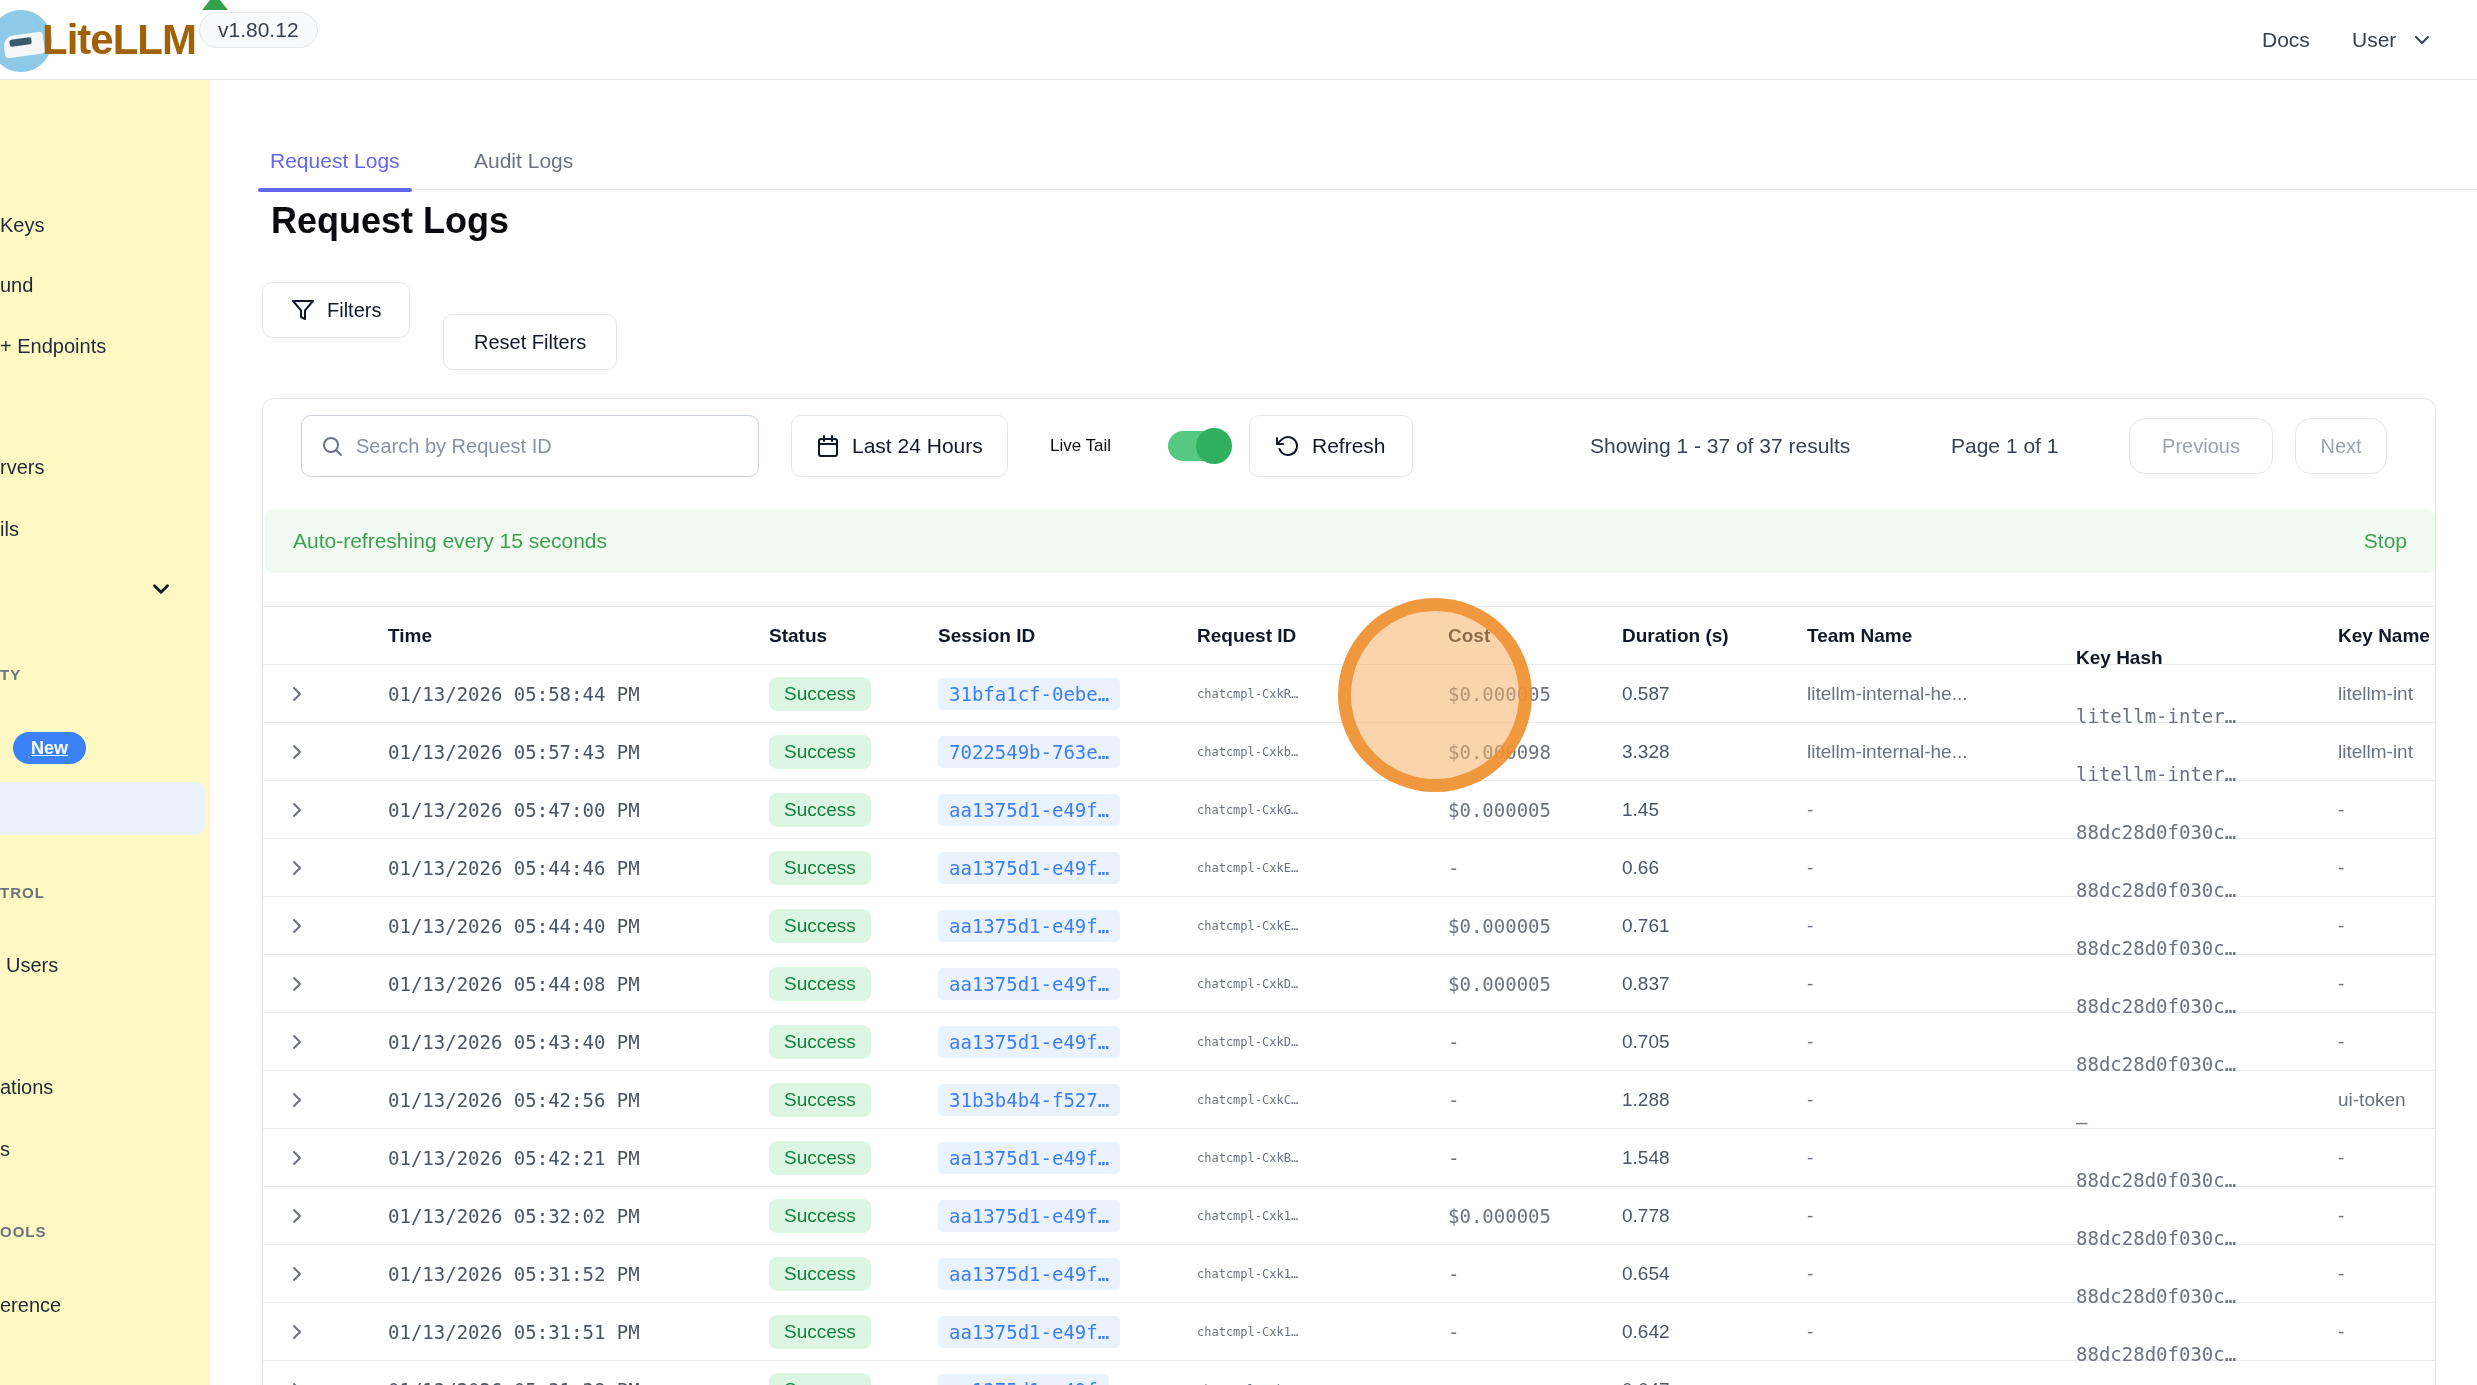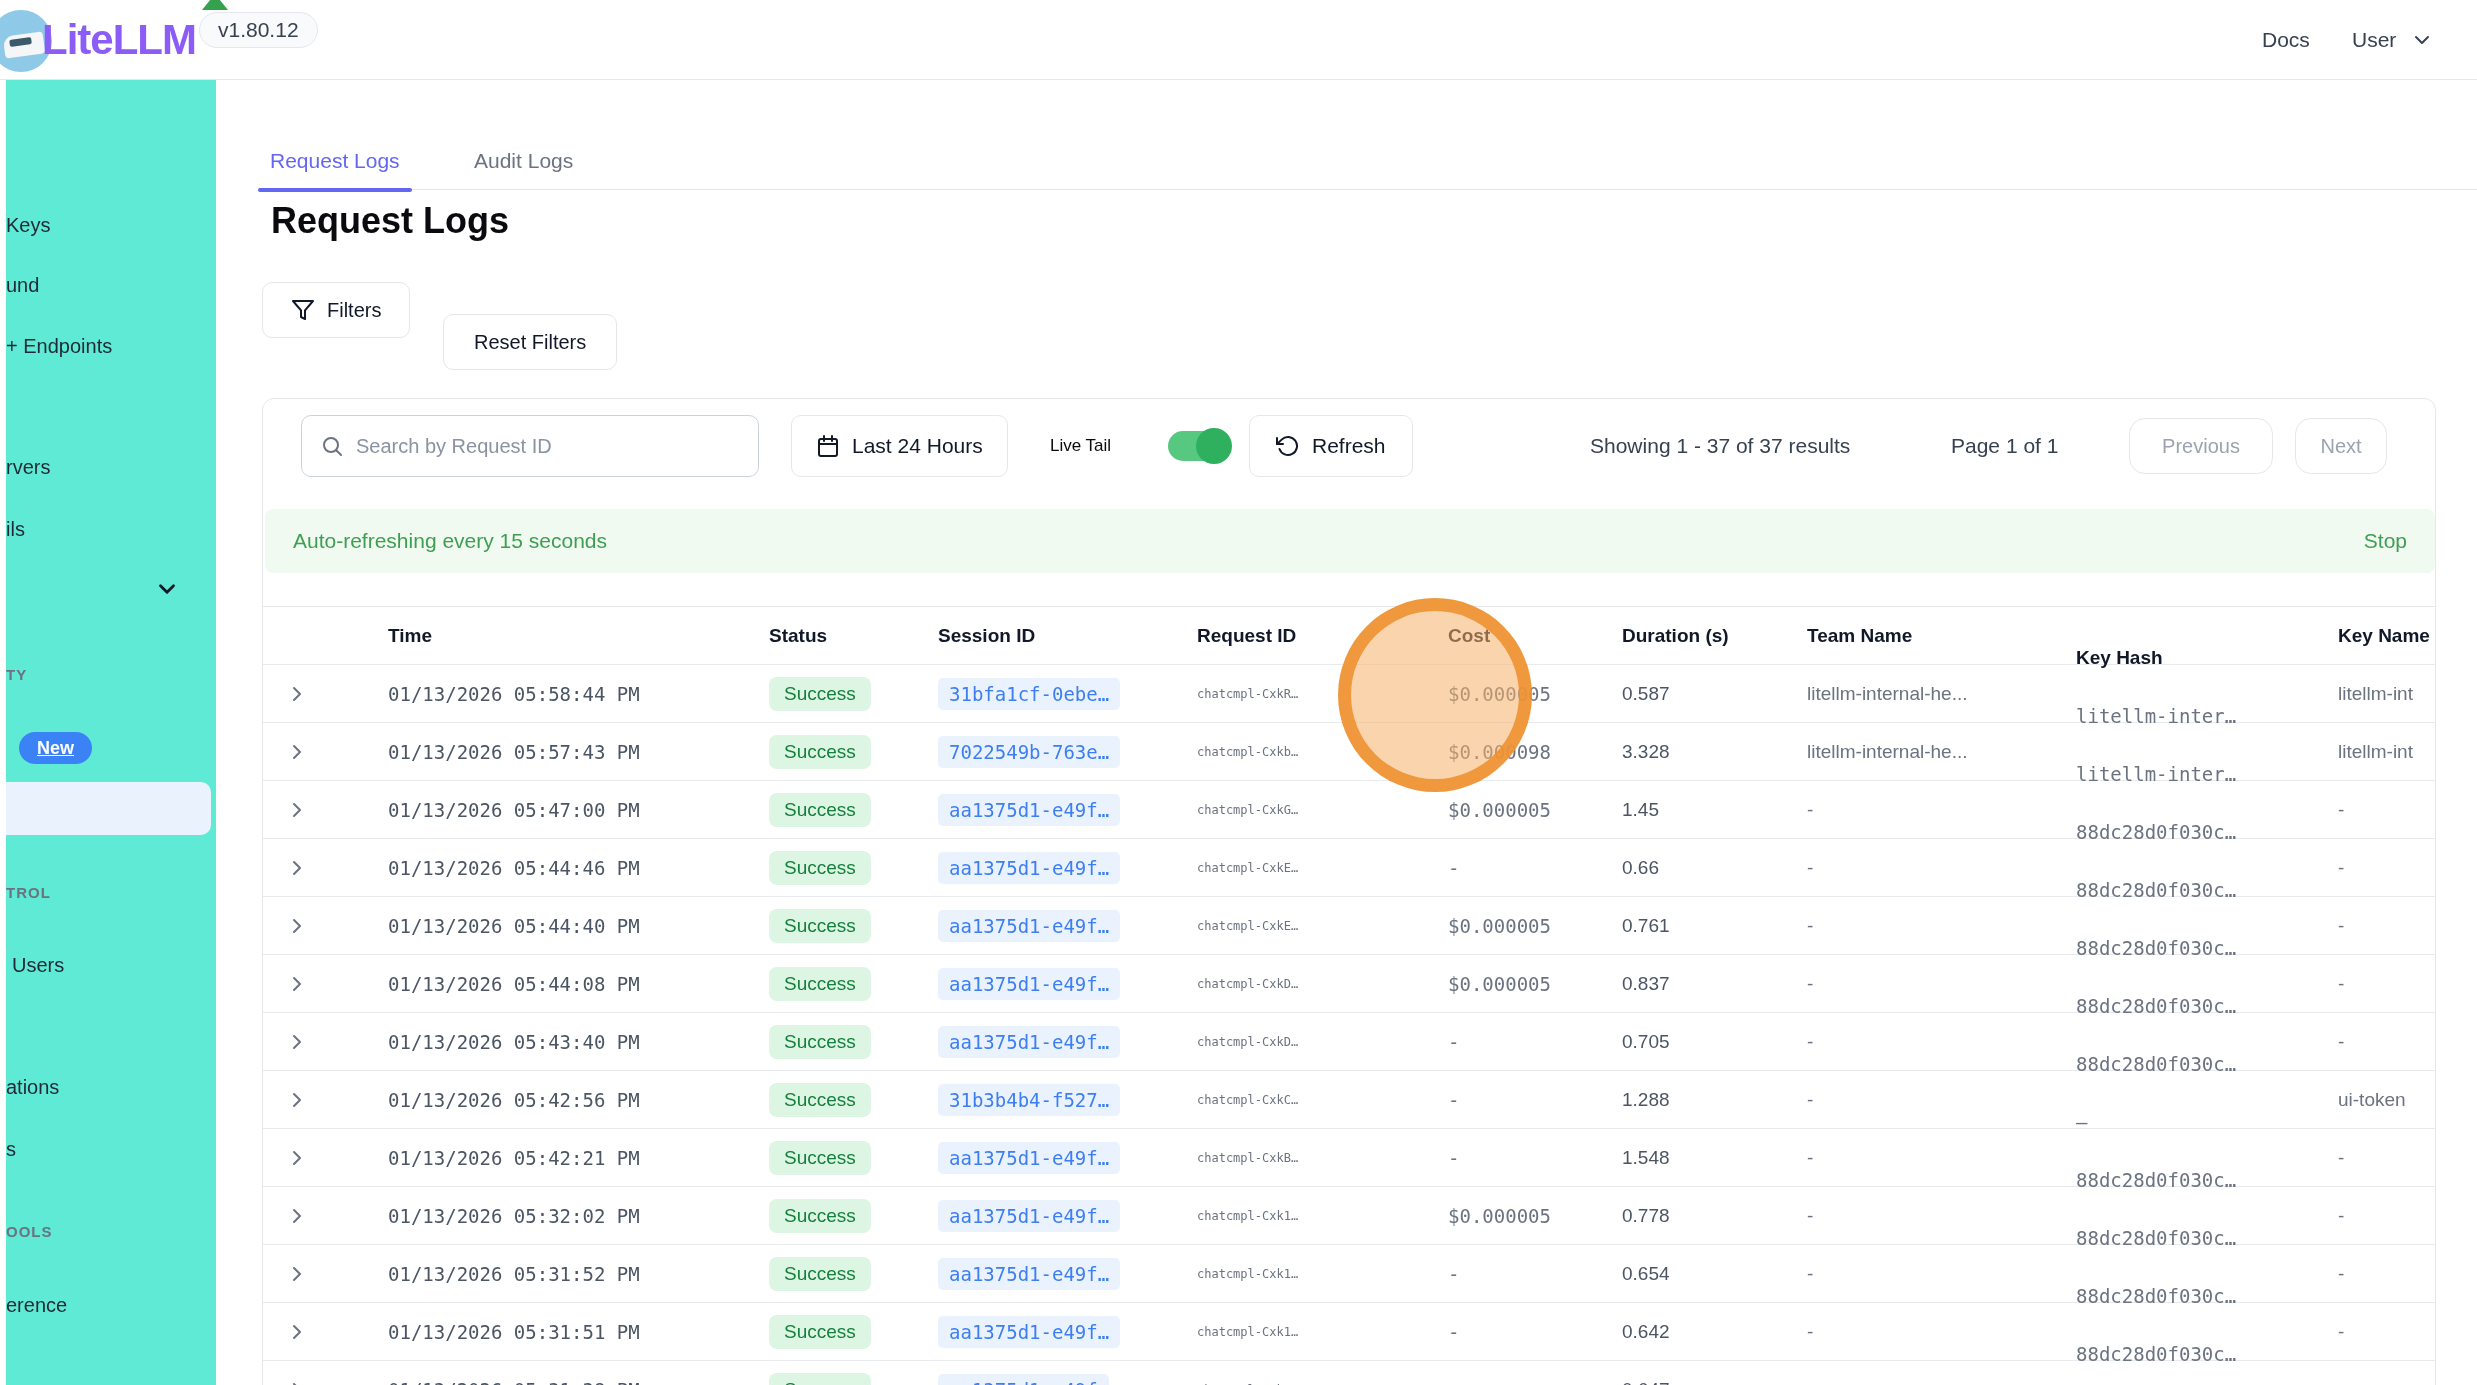--- a/index.html
+++ b/index.html
@@ -5,30 +5,30 @@
   * { margin:0; padding:0; box-sizing:border-box; }
   html,body { width:2477px; height:1385px; overflow:hidden; background:#fff; }
   body { font-family:"Liberation Sans", sans-serif; color:#111827; position:relative; }
   .screen { position:absolute; inset:0; width:2477px; height:1385px; overflow:hidden; background:#fff; }
 
   
   .topbar { position:absolute; left:0; top:0; width:2477px; height:80px; background:#fff; border-bottom:1px solid #e5e7eb; z-index:20; }
   .logo-circle { position:absolute; left:-10px; top:10px; width:62px; height:62px; border-radius:50%; background:#8ec9e8; overflow:hidden; }
   .logo-train { position:absolute; left:14px; top:24px; width:40px; height:22px; background:#f4f6f8; border-radius:10px 4px 4px 4px; transform:rotate(-8deg); }
   .logo-train::after { content:""; position:absolute; left:6px; top:4px; width:22px; height:7px; background:#3b5a6b; border-radius:2px; }
-  .brand { position:absolute; left:42px; top:16px; font-size:42px; font-weight:700; letter-spacing:-1px; color:#8b5cf6; }
+  .brand { position:absolute; left:42px; top:16px; font-size:42px; font-weight:700; letter-spacing:-1px; color:#a16207; }
   .version-badge { position:absolute; left:199px; top:12px; height:36px; padding:0 18px; border:1px solid #e5e7eb; background:#f9fafb; border-radius:18px; font-size:21px; color:#374151; display:flex; align-items:center; }
   .tree { position:absolute; left:202px; top:-14px; width:26px; height:30px; z-index:21; }
   .tree .t2 { position:absolute; left:0; top:8px; width:0; height:0; border-left:13px solid transparent; border-right:13px solid transparent; border-bottom:16px solid #35a14f; }
   .topnav-item { position:absolute; top:0; height:80px; display:flex; align-items:center; font-size:21px; color:#374151; cursor:pointer; }
   .nav-docs { left:2262px; }
   .nav-user { left:2352px; gap:14px; }
 
   
-  .sidebar { position:absolute; left:6px; top:80px; width:210px; height:1305px; background:#5eead4; z-index:5; }
+  .sidebar { position:absolute; left:0; top:80px; width:210px; height:1305px; background:#fef9c3; z-index:5; }
   .side-frag { position:absolute; left:0; font-size:20px; color:#1f2937; white-space:nowrap; cursor:pointer; }
   .side-head { position:absolute; left:0; font-size:15px; font-weight:700; letter-spacing:1px; color:#6b7280; white-space:nowrap; }
   .side-new { position:absolute; left:13px; width:73px; height:32px; background:#3b82f6; color:#fff; font-size:18px; font-weight:600; border-radius:16px; display:flex; align-items:center; justify-content:center;text-decoration:underline; }
   .side-selected { position:absolute; left:0; width:205px; height:53px; background:#eaf2fd; border-radius:0 10px 10px 0; }
   .side-chevron { position:absolute; left:148px; }
 
   
   .tabbar { position:absolute; left:262px; top:132px; right:0; height:58px; border-bottom:1px solid #e5e7eb; z-index:6; }
   .tab { position:absolute; top:0; height:58px; display:flex; align-items:center; font-size:21px; cursor:pointer; }
   .tab-active { left:8px; color:#6366f1; font-weight:500; }

